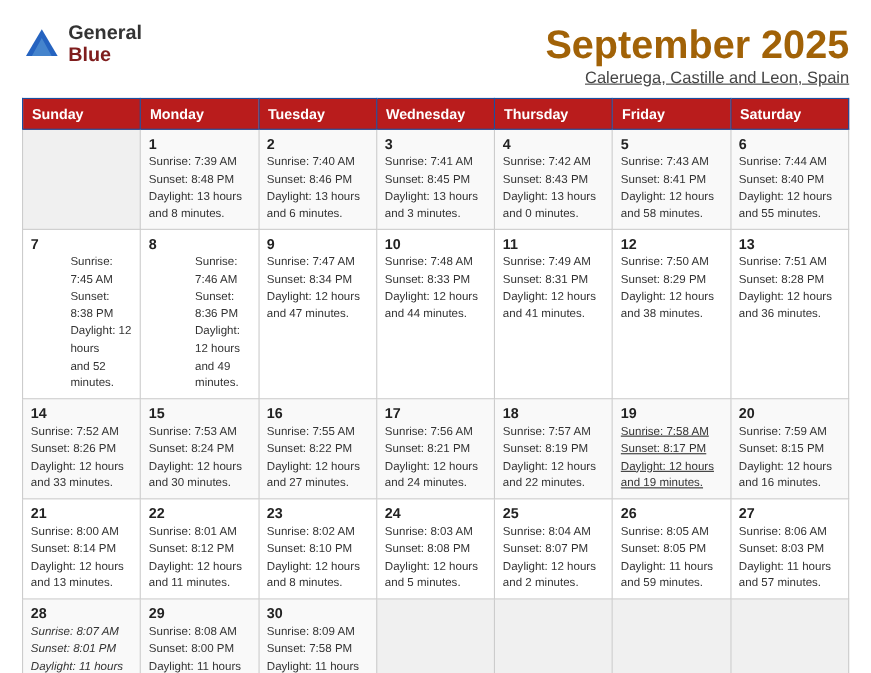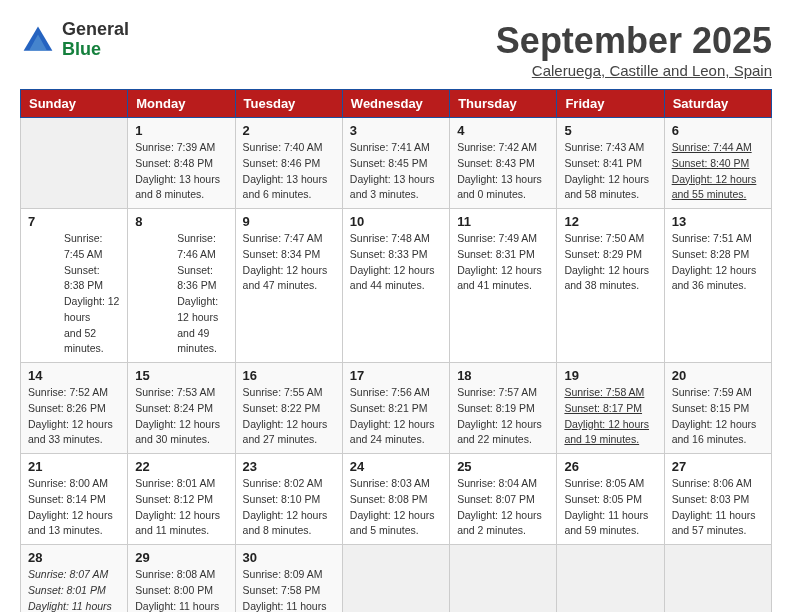--- a/index.html
+++ b/index.html
@@ -20,30 +20,30 @@
       display: flex;
       align-items: center;
       gap: 6px;
     }
     .logo-text {
       font-size: 18px;
       font-weight: bold;
       line-height: 1.1;
     }
     .logo-text .general { color: #333; }
-    .logo-text .blue { color: #15803d; }
+    .logo-text .blue { color: #7f1d1d; }
     .logo-icon {
       width: 36px;
       height: 36px;
     }
     .title-block { text-align: right; }
     .month-title {
       font-size: 36px;
       font-weight: bold;
-      color: #404040;
+      color: #a16207;
     }
     .subtitle {
       font-size: 15px;
       color: #444;
       text-decoration: underline;
     }
     table {
       width: 100%;
       border-collapse: collapse;
       table-layout: fixed;
@@ -148,21 +148,21 @@
         </td>
         <td>
           <div class="day-number">5</div>
           <div class="day-info" style="white-space: pre-line;">Sunrise: 7:43 AM
 Sunset: 8:41 PM
 Daylight: 12 hours
 and 58 minutes.</div>
         </td>
         <td>
           <div class="day-number">6</div>
-          <div class="day-info" style="white-space: pre-line; text-decoration: underline;">Sunrise: 7:44 AM
+          <div class="day-info" style="white-space: pre-line;">Sunrise: 7:44 AM
 Sunset: 8:40 PM
 Daylight: 12 hours
 and 55 minutes.</div>
         </td>
       </tr>
       <tr>
         <td>
           <div class="day-number">7</div>
           <div class="day-info" style="white-space: pre-line; margin-left: 36px;">Sunrise: 7:45 AM
 Sunset: 8:38 PM

